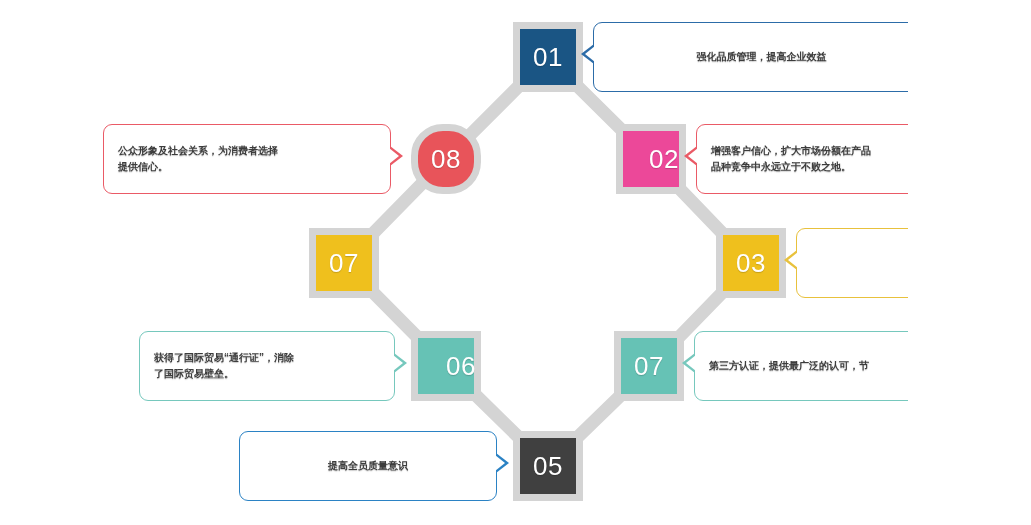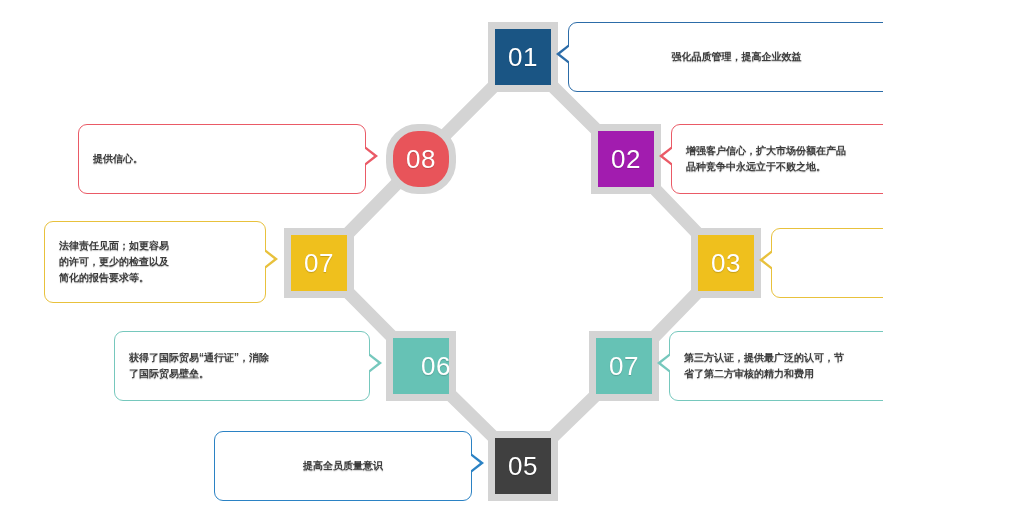--- a/index.html
+++ b/index.html
@@ -9,20 +9,21 @@
   }
   body {
     font-family: "Liberation Sans", "DejaVu Sans", sans-serif;
   }
   #stage {
     position: relative;
     width: 883px;
     height: 525px;
     background: #ffffff;
     overflow: hidden;
+    margin-left: 25px;
   }
   #ring-svg {
     position: absolute;
     left: 0;
     top: 0;
     width: 1031px;
     height: 525px;
   }
 
   
@@ -88,21 +89,21 @@
 
   <div class="node" style="left:488px; top:22px; background:#1a5584;">
     <span class="node-label">01</span>
   </div>
   <div class="callout center" style="left:568px; top:22px; width:337px; height:70px; border-color:#2c6ca8;">
     <div class="callout-text">强化品质管理，提高企业效益</div>
     <span class="tail" style="left:-13px; top:21px; border-top:10px solid transparent; border-bottom:10px solid transparent; border-right:13px solid #2c6ca8;"></span>
     <span class="tail-in" style="left:-9px; top:23px; border-top:8px solid transparent; border-bottom:8px solid transparent; border-right:10px solid #ffffff;"></span>
   </div>
 
-  <div class="node" style="left:591px; top:124px; background:#a21caf;">
+  <div class="node" style="left:591px; top:124px; background:#ec4899;justify-content:flex-end;">
     <span class="node-label">02</span>
   </div>
   <div class="callout leftal" style="left:671px; top:124px; width:281px; height:70px; border-color:#ea5a66;">
     <div class="callout-text">
       <div>增强客户信心，扩大市场份额在产品</div>
       <div>品种竞争中永远立于不败之地。</div>
     </div>
     <span class="tail" style="left:-13px; top:21px; border-top:10px solid transparent; border-bottom:10px solid transparent; border-right:13px solid #ea5a66;"></span>
     <span class="tail-in" style="left:-9px; top:23px; border-top:8px solid transparent; border-bottom:8px solid transparent; border-right:10px solid #ffffff;"></span>
   </div>
@@ -114,21 +115,20 @@
     <span class="tail" style="left:-13px; top:21px; border-top:10px solid transparent; border-bottom:10px solid transparent; border-right:13px solid #e8c13c;"></span>
     <span class="tail-in" style="left:-9px; top:23px; border-top:8px solid transparent; border-bottom:8px solid transparent; border-right:10px solid #ffffff;"></span>
   </div>
 
   <div class="node" style="left:589px; top:331px; background:#66c2b5;">
     <span class="node-label">07</span>
   </div>
   <div class="callout leftal" style="left:669px; top:331px; width:293px; height:70px; border-color:#76c8bd;justify-content:center;">
     <div class="callout-text">
       <div>第三方认证，提供最广泛的认可，节</div>
-      <div>省了第二方审核的精力和费用</div>
     </div>
     <span class="tail" style="left:-13px; top:21px; border-top:10px solid transparent; border-bottom:10px solid transparent; border-right:13px solid #76c8bd;"></span>
     <span class="tail-in" style="left:-9px; top:23px; border-top:8px solid transparent; border-bottom:8px solid transparent; border-right:10px solid #ffffff;"></span>
   </div>
 
   <div class="node" style="left:488px; top:431px; background:#404040;">
     <span class="node-label">05</span>
   </div>
   <div class="callout center" style="left:214px; top:431px; width:258px; height:70px; border-color:#2b82c4;">
     <div class="callout-text">提高全员质量意识</div>
@@ -144,34 +144,26 @@
       <div>获得了国际贸易“通行证”，消除</div>
       <div>了国际贸易壁垒。</div>
     </div>
     <span class="tail" style="right:-13px; top:21px; border-top:10px solid transparent; border-bottom:10px solid transparent; border-left:13px solid #76c8bd;"></span>
     <span class="tail-in" style="right:-9px; top:23px; border-top:8px solid transparent; border-bottom:8px solid transparent; border-left:10px solid #ffffff;"></span>
   </div>
 
   <div class="node" style="left:284px; top:228px; background:#efc01d;">
     <span class="node-label">07</span>
   </div>
-  <div class="callout leftal" style="left:44px; top:221px; width:222px; height:82px; border-color:#e8c13c;">
-    <div class="callout-text">
-      <div>法律责任见面；如更容易</div>
-      <div>的许可，更少的检查以及</div>
-      <div>简化的报告要求等。</div>
-    </div>
-    <span class="tail" style="right:-13px; top:27px; border-top:10px solid transparent; border-bottom:10px solid transparent; border-left:13px solid #e8c13c;"></span>
-    <span class="tail-in" style="right:-9px; top:29px; border-top:8px solid transparent; border-bottom:8px solid transparent; border-left:10px solid #ffffff;"></span>
-  </div>
 
   <div class="node" style="left:386px; top:124px; background:#e8545a;border-radius:32px;">
     <span class="node-label">08</span>
   </div>
   <div class="callout leftal" style="left:78px; top:124px; width:288px; height:70px; border-color:#ea5a66;">
     <div class="callout-text">
+      <div>公众形象及社会关系，为消费者选择</div>
       <div>提供信心。</div>
     </div>
     <span class="tail" style="right:-13px; top:21px; border-top:10px solid transparent; border-bottom:10px solid transparent; border-left:13px solid #ea5a66;"></span>
     <span class="tail-in" style="right:-9px; top:23px; border-top:8px solid transparent; border-bottom:8px solid transparent; border-left:10px solid #ffffff;"></span>
   </div>
 
 </div>
 
 </body></html>

